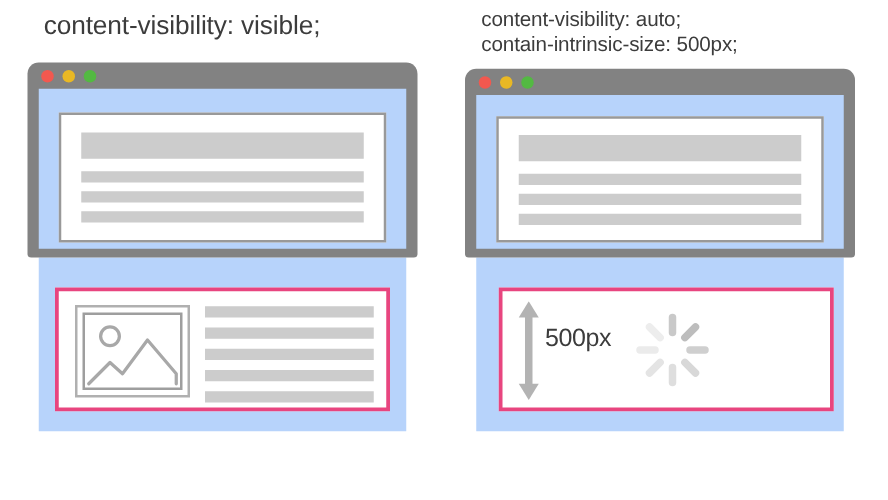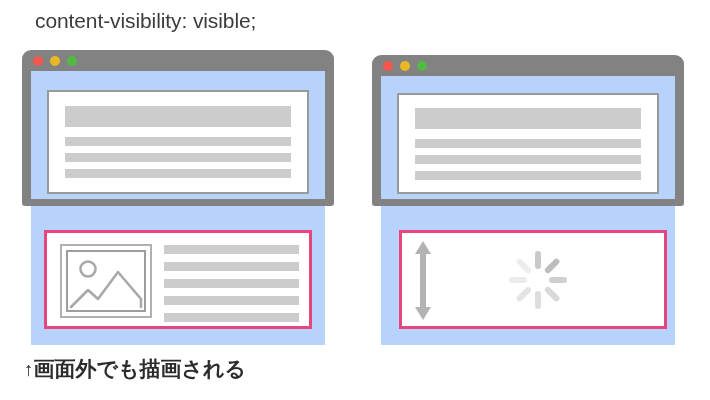--- a/index.html
+++ b/index.html
@@ -161,27 +161,26 @@
       </div>
       <div class="ph-lines">
         <div class="ph-line"></div>
         <div class="ph-line"></div>
         <div class="ph-line"></div>
         <div class="ph-line"></div>
         <div class="ph-line"></div>
       </div>
     </div>
 
-    <div class="footnote footnote-left">
-      <span class="arrow">↑</span><span>画面外でも描画される</span>
-    </div>
   </div>
 
   <div class="panel panel-right">
 
+    <div class="title title-right">content-visibility: auto;
+contain-intrinsic-size: 500px;</div>
 
     <div class="page-below page-below-right"></div>
 
     <div class="browser browser-right">
       <div class="titlebar">
         <span class="dot dot-1"></span>
         <span class="dot dot-2"></span>
         <span class="dot dot-3"></span>
       </div>
       <div class="viewport"></div>
@@ -196,20 +195,21 @@
   </div>
 
   <div class="card-pink card-pink-right">
     <div class="measure">
       <svg width="18" height="79" viewBox="0 0 18 79" aria-hidden="true">
         <line x1="9" y1="10" x2="9" y2="69" stroke="#b3b3b3" stroke-width="6"></line>
         <polygon points="9,0 17,13 1,13" fill="#b3b3b3"></polygon>
         <polygon points="9,79 17,66 1,66" fill="#b3b3b3"></polygon>
       </svg>
     </div>
+    <div class="measure-label">500px</div>
 
     <div class="spinner">
       <svg width="62" height="62" viewBox="0 0 62 62" aria-hidden="true">
         <g stroke-linecap="round" stroke-width="6">
           <line x1="31" y1="5" x2="31" y2="17" stroke="#c9c9c9"></line>
           <line x1="49.4" y1="12.6" x2="40.9" y2="21.1" stroke="#bdbdbd"></line>
           <line x1="57" y1="31" x2="45" y2="31" stroke="#cfcfcf"></line>
           <line x1="49.4" y1="49.4" x2="40.9" y2="40.9" stroke="#d8d8d8"></line>
           <line x1="31" y1="57" x2="31" y2="45" stroke="#dedede"></line>
           <line x1="12.6" y1="49.4" x2="21.1" y2="40.9" stroke="#e4e4e4"></line>

